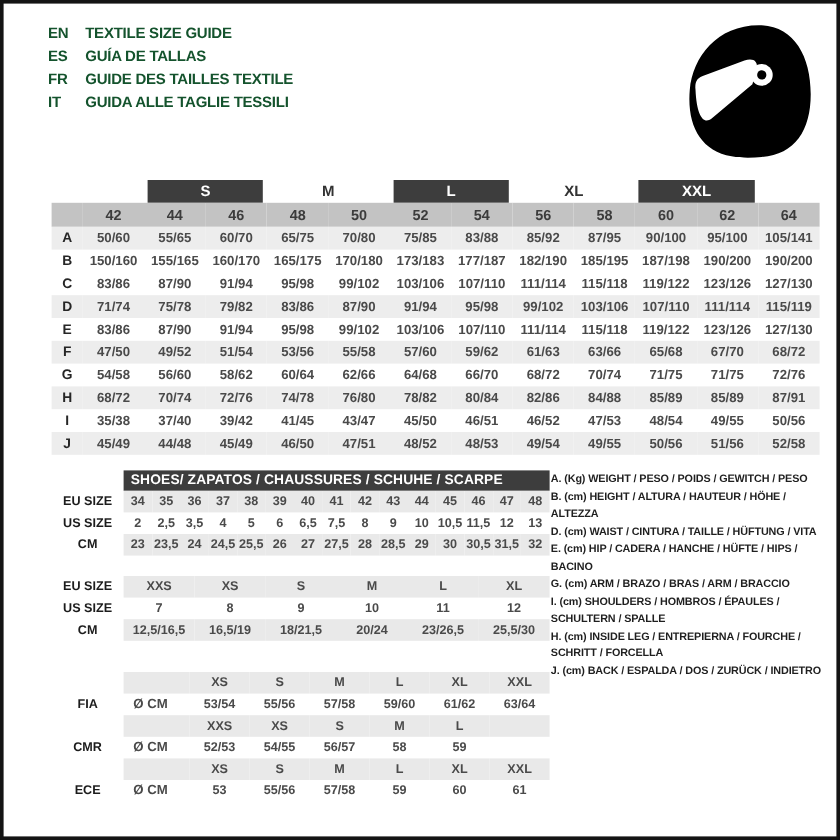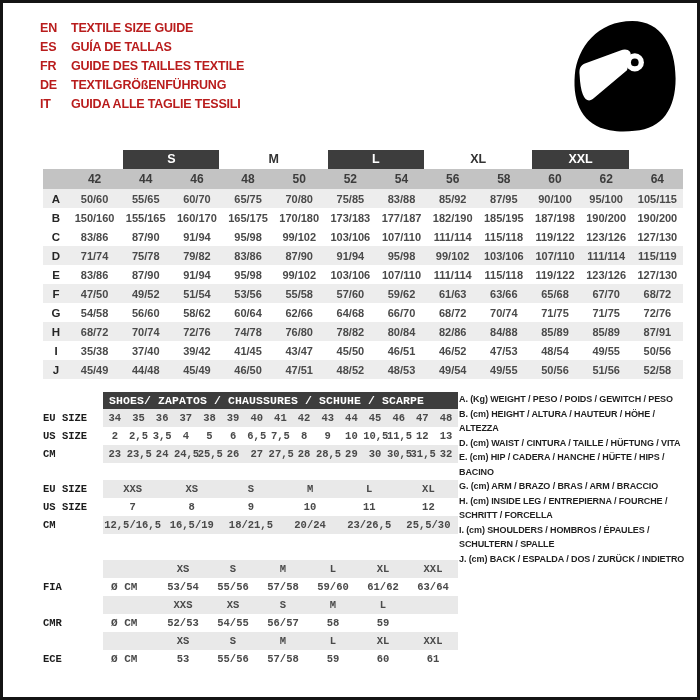--- a/index.html
+++ b/index.html
@@ -1,48 +1,48 @@
 <!DOCTYPE html>
 <html><head>
 <meta charset="utf-8">
 <style>
   html,body{margin:0;padding:0;background:#fff;}
   .page{position:relative;width:700px;height:700px;box-sizing:border-box;background:#fff;
         border:3px solid #141414;font-family:"Liberation Sans",sans-serif;overflow:hidden;}
 
   
   .languages{position:absolute;left:37px;top:16px;}
-  .lang-row{display:flex;line-height:19px;font-weight:bold;font-size:12.5px;color:#b91c1c;letter-spacing:-0.2px;}
+  .lang-row{display:flex;line-height:19px;font-weight:bold;font-size:12.5px;color:#14532d;letter-spacing:-0.2px;}
   .lang-code{width:31px;}
 
   
   .helmet-logo{position:absolute;left:556px;top:12px;width:130px;height:120px;}
 
   
   .main-table{position:absolute;left:40px;top:146px;}
   table{border-collapse:collapse;table-layout:fixed;}
   .mt{width:640px;}
   .mt td{height:19px;text-align:center;font-size:11px;font-weight:bold;color:#4a4a4a;
          padding:0;white-space:nowrap;}
   .mt .bandbar{background:#3d3d3d;color:#fff;height:19px;line-height:19px;margin:0 3px;
                font-weight:bold;font-size:12.5px;}
   .mt .bandtxt{font-size:12.5px;color:#333;font-weight:bold;}
   .mt .grayrow td{background:#c3c3c3;color:#3c3c3c;font-size:12px;height:20px;}
   .mt .stripe td{background:#ededed;}
   .mt .letter{color:#262626;font-size:11.5px;}
 
   
   .sec{position:absolute;left:40px;}
-  .sec table{width:415px;font-family:Liberation Mono, monospace;}
+  .sec table{width:415px;}
   .sec td{height:18px;text-align:center;font-size:10.5px;font-weight:bold;color:#4a4a4a;
           padding:0;white-space:nowrap;}
   .sec .sechdr{background:#3d3d3d;color:#fff;height:17px;line-height:17px;padding-left:6px;
                font-size:11.5px;font-weight:bold;text-align:left;letter-spacing:0.1px;}
   .sec .g{background:#e9e9e9;}
-  .sec .rowlab{text-align:left;color:#1c1c1c;}
+  .sec .rowlab{text-align:center;color:#1c1c1c;}
   .sec .rowlab2{text-align:left;color:#4a4a4a;font-size:11px;padding-left:8px;}
 
   
   .legend{position:absolute;left:456px;top:389px;width:236px;font-size:9px;font-weight:bold;
           color:#1f1f1f;line-height:14.5px;letter-spacing:-0.1px;}
 </style>
 </head>
 <body>
 
 <div class="page">
@@ -52,24 +52,20 @@
       <span class="lang-code">EN</span>
       <span>TEXTILE SIZE GUIDE</span>
     </div>
     <div class="lang-row">
       <span class="lang-code">ES</span>
       <span>GUÍA DE TALLAS</span>
     </div>
     <div class="lang-row">
       <span class="lang-code">FR</span>
       <span>GUIDE DES TAILLES TEXTILE</span>
-    </div>
-    <div class="lang-row">
-      <span class="lang-code">DE</span>
-      <span>TEXTILGRÖßENFÜHRUNG</span>
     </div>
     <div class="lang-row">
       <span class="lang-code">IT</span>
       <span>GUIDA ALLE TAGLIE TESSILI</span>
     </div>
   </div>
 
   <div class="helmet-logo">
     <svg viewBox="0 0 100 100" width="130" height="120" xmlns="http://www.w3.org/2000/svg">
       <path fill="#000000" d="M57 5 C 28 5 11 27 9 50 C 7 74 16 92 38 96 C 46 97.5 53 97 59 96.5 C 82 95 93 78 93 53 C 93 26 81 5 57 5 Z"></path>
@@ -133,21 +129,21 @@
             <td>55/65</td>
             <td>60/70</td>
             <td>65/75</td>
             <td>70/80</td>
             <td>75/85</td>
             <td>83/88</td>
             <td>85/92</td>
             <td>87/95</td>
             <td>90/100</td>
             <td>95/100</td>
-            <td>105/115</td>
+            <td>105/141</td>
           </tr>
           <tr>
             <td class="letter">B</td>
             <td>150/160</td>
             <td>155/165</td>
             <td>160/170</td>
             <td>165/175</td>
             <td>170/180</td>
             <td>173/183</td>
             <td>177/187</td>
@@ -485,18 +481,18 @@
         </tbody>
       </table>
   </div>
 
   <div class="legend">
       <div class="leg">A. (Kg) WEIGHT / PESO / POIDS / GEWITCH / PESO</div>
       <div class="leg">B. (cm) HEIGHT / ALTURA / HAUTEUR / HÖHE / ALTEZZA</div>
       <div class="leg">D. (cm) WAIST / CINTURA / TAILLE / HÜFTUNG / VITA</div>
       <div class="leg">E. (cm) HIP / CADERA / HANCHE / HÜFTE / HIPS / BACINO</div>
       <div class="leg">G. (cm) ARM / BRAZO / BRAS / ARM / BRACCIO</div>
+      <div class="leg">I. (cm) SHOULDERS / HOMBROS / ÉPAULES / SCHULTERN / SPALLE</div>
       <div class="leg">H. (cm) INSIDE LEG / ENTREPIERNA / FOURCHE / SCHRITT / FORCELLA</div>
-      <div class="leg">I. (cm) SHOULDERS / HOMBROS / ÉPAULES / SCHULTERN / SPALLE</div>
       <div class="leg">J. (cm) BACK / ESPALDA / DOS / ZURÜCK / INDIETRO</div>
     </div>
 
 </div>
 
 </body></html>

